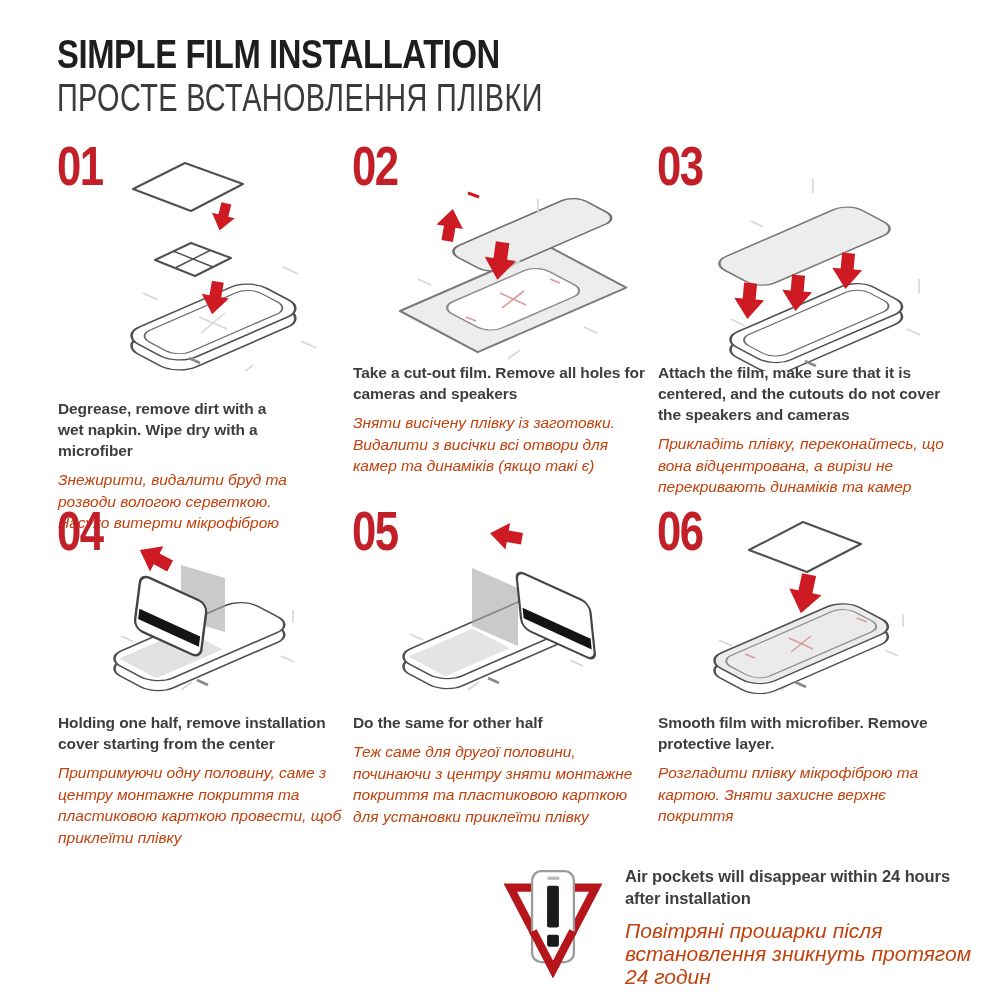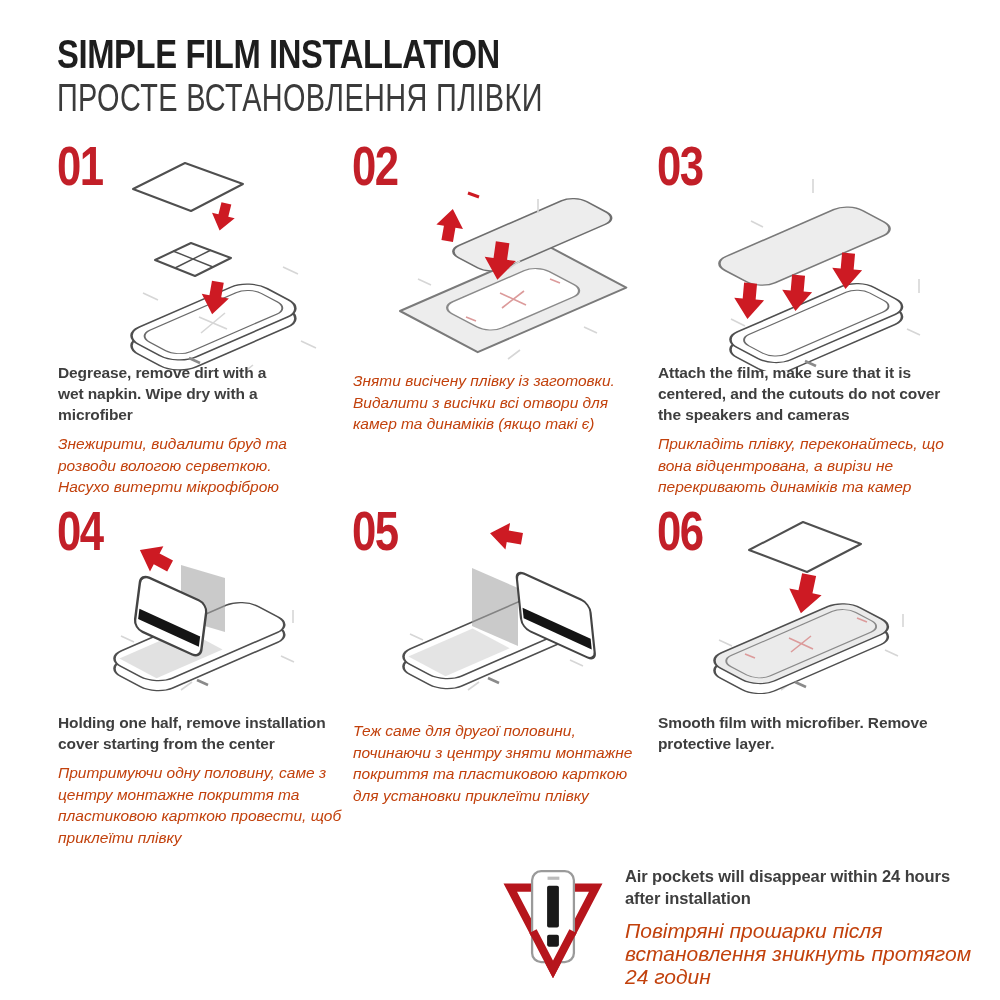--- a/index.html
+++ b/index.html
@@ -31,21 +31,21 @@
   .texts{position:absolute;left:1px;}
   .r1 .texts{top:219px;} .r2 .texts{top:204px;}
   .en{
     margin:0;font-size:15.5px;font-weight:700;color:#3e3e3e;
     line-height:21px;letter-spacing:-0.1px;
   }
   .uk{
     margin:8px 0 0 0;font-size:15.5px;font-style:italic;color:#c2410c;
     line-height:21.5px;
   }
-  .w-en1 .en{width:237px;} .w-en1 .uk{width:252px;}
+  .w-en1 .en{width:237px;margin-top:36px;} .w-en1 .uk{width:252px;}
   .w-en4 .en{width:282px;} .w-en4 .uk{width:298px;}
   .warning{position:absolute;left:503px;top:858px;display:flex;align-items:center;}
   .warning-texts{margin-left:22px;padding-top:7px;width:356px;}
   .warning-texts .en{font-size:16.5px;line-height:22px;}
   .warning-texts .uk{font-size:21px;margin-top:10px;line-height:23px;}
   .arr{fill:#cd1a23;}
   .outline{stroke:#4f4f4f;stroke-width:2;fill:#ffffff;stroke-linejoin:round;}
   .tick{stroke:#d6d6d6;stroke-width:1.6;fill:none;}
   .redmark{stroke:#dc9b9b;stroke-width:1.6;fill:none;}
 </style>
@@ -99,20 +99,21 @@
     </g>
     <g>
       <rect x="0" y="0" width="140" height="50" rx="14" fill="#ededed" stroke="#6e6e6e" stroke-width="2" transform="matrix(0.917,-0.399,0.883,0.468,58,92)"></rect>
       <path class="tick" d="M150,40 l0,14 M120,110 l12,-8"></path>
     </g>
     <path d="M80,34 l11,4" stroke="#cd1a23" stroke-width="3" fill="none"></path>
     <use href="#arr" class="arr" transform="translate(62,66) rotate(190) scale(0.9)"></use>
     <use href="#arr" class="arr" transform="translate(112,102) rotate(8) scale(1.05)"></use>
   </svg>
   <div class="texts">
+    <p class="en">Take a cut-out film. Remove all holes for cameras and speakers</p>
     <p class="uk">Зняти висічену плівку із заготовки. Видалити з висічки всі отвори для камер та динаміків (якщо такі є)</p>
   </div>
 </div>
 
 <div class="step r1 c3">
   <div class="step-number">03</div>
   <svg class="illus" width="240" height="212" viewBox="0 0 240 212">
     <g>
       <path class="tick" d="M38,160 l14,7 M214,170 l13,6 M100,210 l11,-8 M226,120 l0,14"></path>
       <rect class="outline" x="0" y="0" width="150" height="60" rx="18" transform="matrix(0.917,-0.399,0.883,0.468,28,190)"></rect>
@@ -168,20 +169,21 @@
       <path d="M108,160 l11,5" stroke="#8a8a8a" stroke-width="2.5" fill="none"></path>
     </g>
     <polygon points="92,50 138,70 138,128 92,108" fill="#a6a6a6" opacity="0.6"></polygon>
     <g>
       <rect x="0" y="0" width="80" height="60" rx="9" fill="#ffffff" stroke="#444444" stroke-width="2.5" transform="matrix(0.92,0.42,0.1,0.96,136,52)"></rect>
       <rect x="3" y="38" width="74" height="11" fill="#141414" transform="matrix(0.92,0.42,0.1,0.96,136,52)"></rect>
     </g>
     <use href="#arr" class="arr" transform="translate(126,18) rotate(100) scale(0.9)"></use>
   </svg>
   <div class="texts">
+    <p class="en">Do the same for other half</p>
     <p class="uk">Теж саме для другої половини, починаючи з центру зняти монтажне покриття та пластиковою карткою для установки приклеїти плівку</p>
   </div>
 </div>
 
 <div class="step r2 c3">
   <div class="step-number">06</div>
   <svg class="illus" width="240" height="176" viewBox="0 0 240 176">
     <g>
       <path class="tick" d="M34,122 l13,6 M200,132 l13,6 M96,172 l11,-8 M218,96 l0,13 M118,64 l0,13"></path>
       <rect class="outline" x="0" y="0" width="152" height="60" rx="18" transform="matrix(0.917,-0.399,0.883,0.468,20,152)"></rect>
@@ -190,20 +192,21 @@
       <path class="redmark" d="M104,120 l24,11 M126,118 l-20,16 M60,136 l10,4 M172,100 l10,4"></path>
       <path d="M110,164 l11,5" stroke="#8a8a8a" stroke-width="2.5" fill="none"></path>
     </g>
     <g>
       <path class="outline" d="M118,4 L176,26 L122,54 L64,32 Z"></path>
     </g>
     <use href="#arr" class="arr" transform="translate(120,76) rotate(12) scale(1.1)"></use>
   </svg>
   <div class="texts">
     <p class="en">Smooth film with microfiber. Remove protective layer.</p>
+    <p class="uk">Розгладити плівку мікрофіброю та картою. Зняти захисне верхнє покриття</p>
   </div>
 </div>
 
 <div class="warning">
   <svg width="100" height="120" viewBox="0 0 110 122">
     <path d="M8,22 L102,22 L55,112 Z" fill="none" stroke="#b6151c" stroke-width="9" stroke-linejoin="miter"></path>
     <rect x="32" y="4" width="46" height="100" rx="10" fill="#ffffff" stroke="#9a9a9a" stroke-width="2.5"></rect>
     <rect x="49" y="10" width="13" height="3.5" fill="#bbbbbb"></rect>
     <path d="M33,70 L55,112 L77,70" fill="none" stroke="#b6151c" stroke-width="9" stroke-linejoin="miter"></path>
     <rect x="48.5" y="20" width="13" height="46" rx="2" fill="#1a1a1a"></rect>

